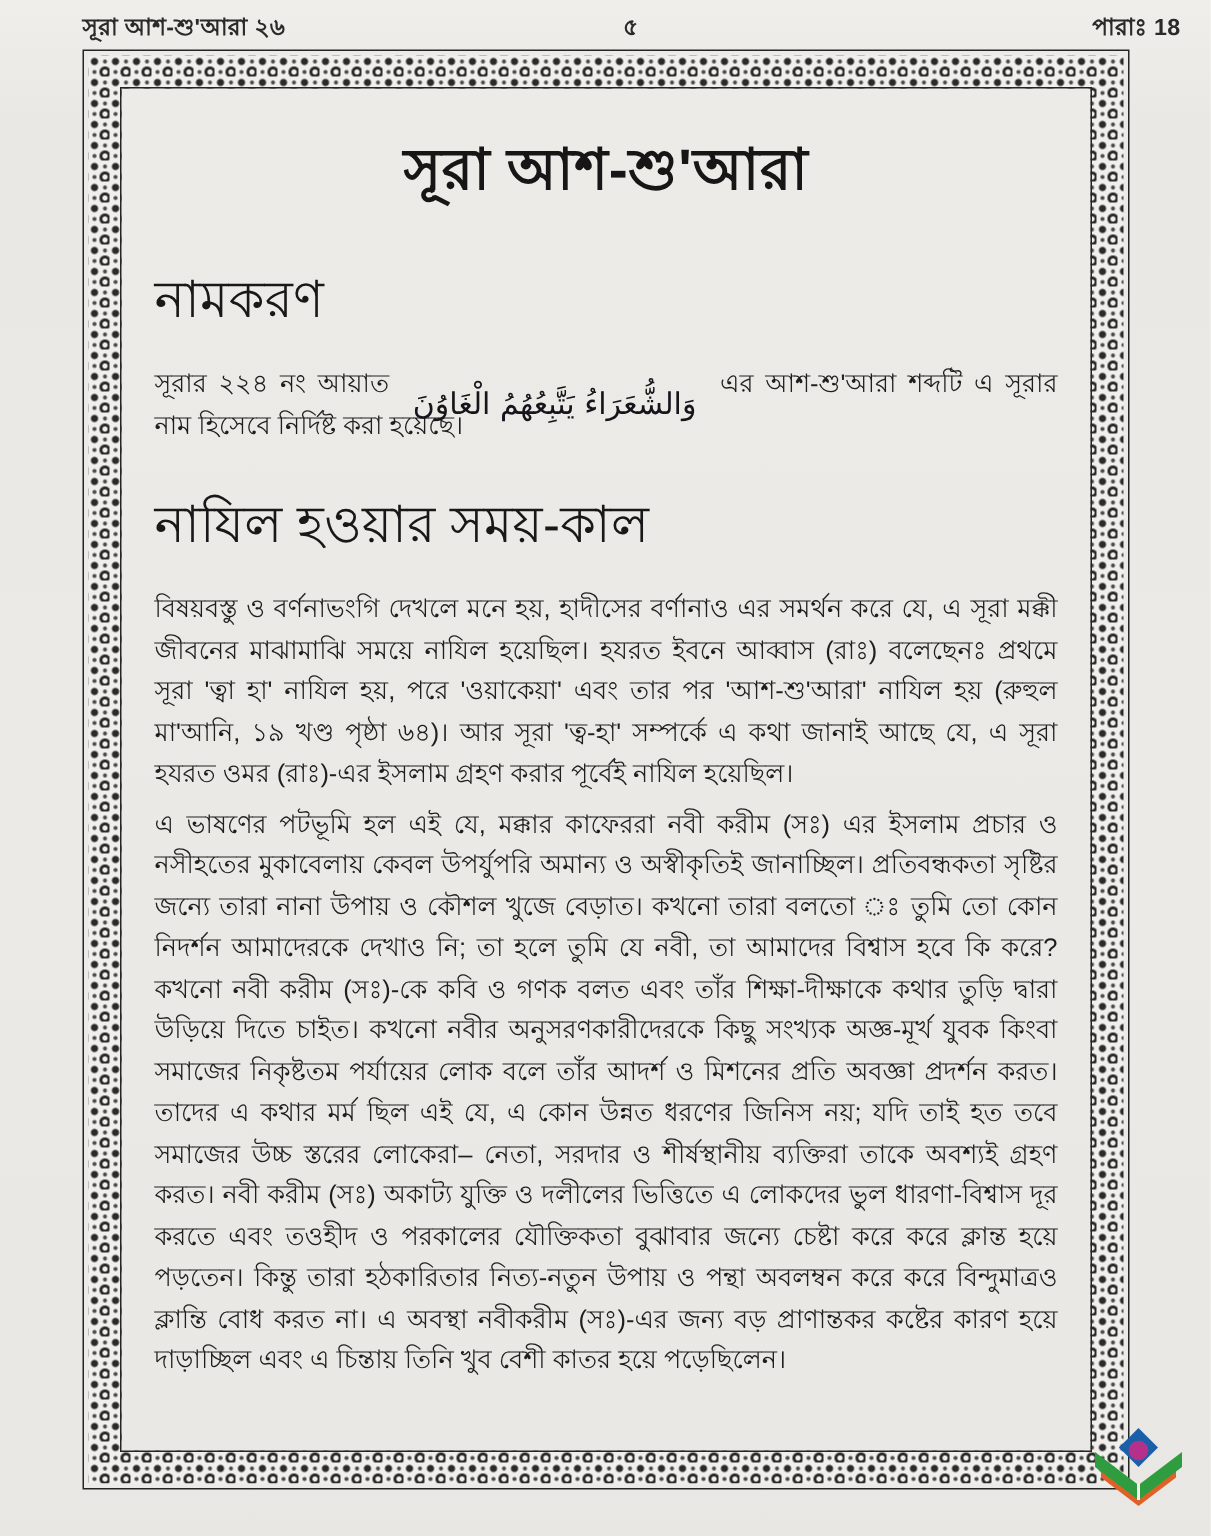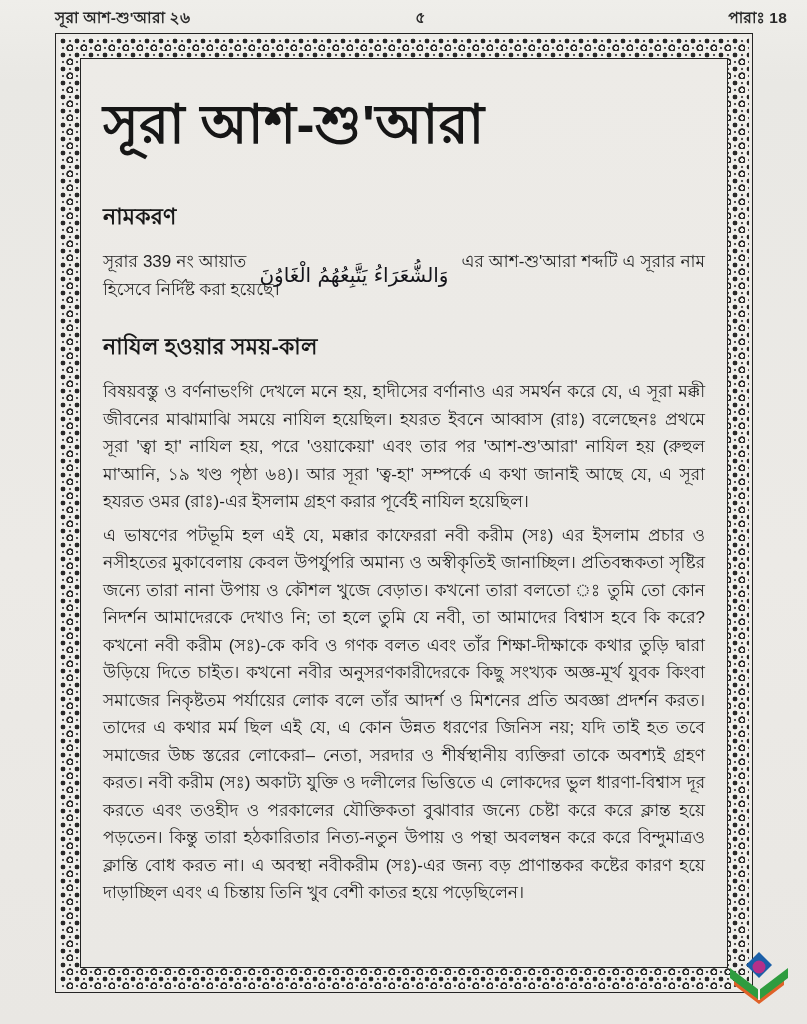--- a/index.html
+++ b/index.html
@@ -35,25 +35,25 @@
   }
   .inner-rect{
     width:100%;height:100%;box-sizing:border-box;
     border:1.8px solid #242424;
     background:linear-gradient(180deg,#edebe7 0%,#ebe9e5 60%,#eae8e4 100%);
     padding:10px 22px 8px 22px;
     overflow:hidden;
   }
   
   .page-title{
-    text-align:left;font-size:54px;font-weight:bold;color:#161616;
+    text-align:center;font-size:38px;font-weight:bold;color:#161616;
     margin:14px 0 26px 0;letter-spacing:.5px;
   }
   h2.sec{
-    font-size:22px;font-weight:bold;color:#181818;
+    font-size:34px;font-weight:normal;color:#181818;
     margin:26px 0 12px 0;letter-spacing:.2px;
   }
   p.body{
     font-size:17px;line-height:27.5px;text-align:justify;color:#1e1e1e;
     margin:0 0 6px 0;
   }
   .arabic{
     direction:rtl;unicode-bidi:isolate;display:inline-block;
     font-family:"DejaVu Sans",sans-serif;
     font-size:20px;line-height:1;padding:0 8px;position:relative;top:15px;
@@ -75,21 +75,21 @@
 </div>
 
 <div class="outer-rect">
   <div class="ornament">
     <div class="inner-rect">
 
       <div class="page-title">সূরা আশ-শু'আরা</div>
 
       <h2 class="sec">নামকরণ</h2>
       <p class="body naming-p">
-        <span>সূরার 339 নং আয়াত</span>
+        <span>সূরার ২২৪ নং আয়াত</span>
         <span class="arabic" dir="rtl">وَالشُّعَرَاءُ يَتَّبِعُهُمُ الْغَاوُنَ</span>
         <span>এর আশ-শু'আরা শব্দটি এ সূরার নাম হিসেবে নির্দিষ্ট করা হয়েছে।</span>
       </p>
 
       <h2 class="sec" style="">নাযিল হওয়ার সময়-কাল</h2>
       <p class="body">বিষয়বস্তু ও বর্ণনাভংগি দেখলে মনে হয়, হাদীসের বর্ণানাও এর সমর্থন করে যে, এ সূরা মক্কী জীবনের মাঝামাঝি সময়ে নাযিল হয়েছিল। হযরত ইবনে আব্বাস (রাঃ) বলেছেনঃ প্রথমে সূরা 'ত্বা হা' নাযিল হয়, পরে 'ওয়াকেয়া' এবং তার পর 'আশ-শু'আরা' নাযিল হয় (রুহুল মা'আনি, ১৯ খণ্ড পৃষ্ঠা ৬৪)। আর সূরা 'ত্ব-হা' সম্পর্কে এ কথা জানাই আছে যে, এ সূরা হযরত ওমর (রাঃ)-এর ইসলাম গ্রহণ করার পূর্বেই নাযিল হয়েছিল।</p>
 
       <p class="body">এ ভাষণের পটভূমি হল এই যে, মক্কার কাফেররা নবী করীম (সঃ) এর ইসলাম প্রচার ও নসীহতের মুকাবেলায় কেবল উপর্যুপরি অমান্য ও অস্বীকৃতিই জানাচ্ছিল। প্রতিবন্ধকতা সৃষ্টির জন্যে তারা নানা উপায় ও কৌশল খুজে বেড়াত। কখনো তারা বলতো ঃ তুমি তো কোন নিদর্শন আমাদেরকে দেখাও নি; তা হলে তুমি যে নবী, তা আমাদের বিশ্বাস হবে কি করে? কখনো নবী করীম (সঃ)-কে কবি ও গণক বলত এবং তাঁর শিক্ষা-দীক্ষাকে কথার তুড়ি দ্বারা উড়িয়ে দিতে চাইত। কখনো নবীর অনুসরণকারীদেরকে কিছু সংখ্যক অজ্ঞ-মূর্খ যুবক কিংবা সমাজের নিকৃষ্টতম পর্যায়ের লোক বলে তাঁর আদর্শ ও মিশনের প্রতি অবজ্ঞা প্রদর্শন করত। তাদের এ কথার মর্ম ছিল এই যে, এ কোন উন্নত ধরণের জিনিস নয়; যদি তাই হত তবে সমাজের উচ্চ স্তরের লোকেরা– নেতা, সরদার ও শীর্ষস্থানীয় ব্যক্তিরা তাকে অবশ্যই গ্রহণ করত। নবী করীম (সঃ) অকাট্য যুক্তি ও দলীলের ভিত্তিতে এ লোকদের ভুল ধারণা-বিশ্বাস দূর করতে এবং তওহীদ ও পরকালের যৌক্তিকতা বুঝাবার জন্যে চেষ্টা করে করে ক্লান্ত হয়ে পড়তেন। কিন্তু তারা হঠকারিতার নিত্য-নতুন উপায় ও পন্থা অবলম্বন করে করে বিন্দুমাত্রও ক্লান্তি বোধ করত না। এ অবস্থা নবীকরীম (সঃ)-এর জন্য বড় প্রাণান্তকর কষ্টের কারণ হয়ে দাড়াচ্ছিল এবং এ চিন্তায় তিনি খুব বেশী কাতর হয়ে পড়েছিলেন।</p>
 
     </div>

